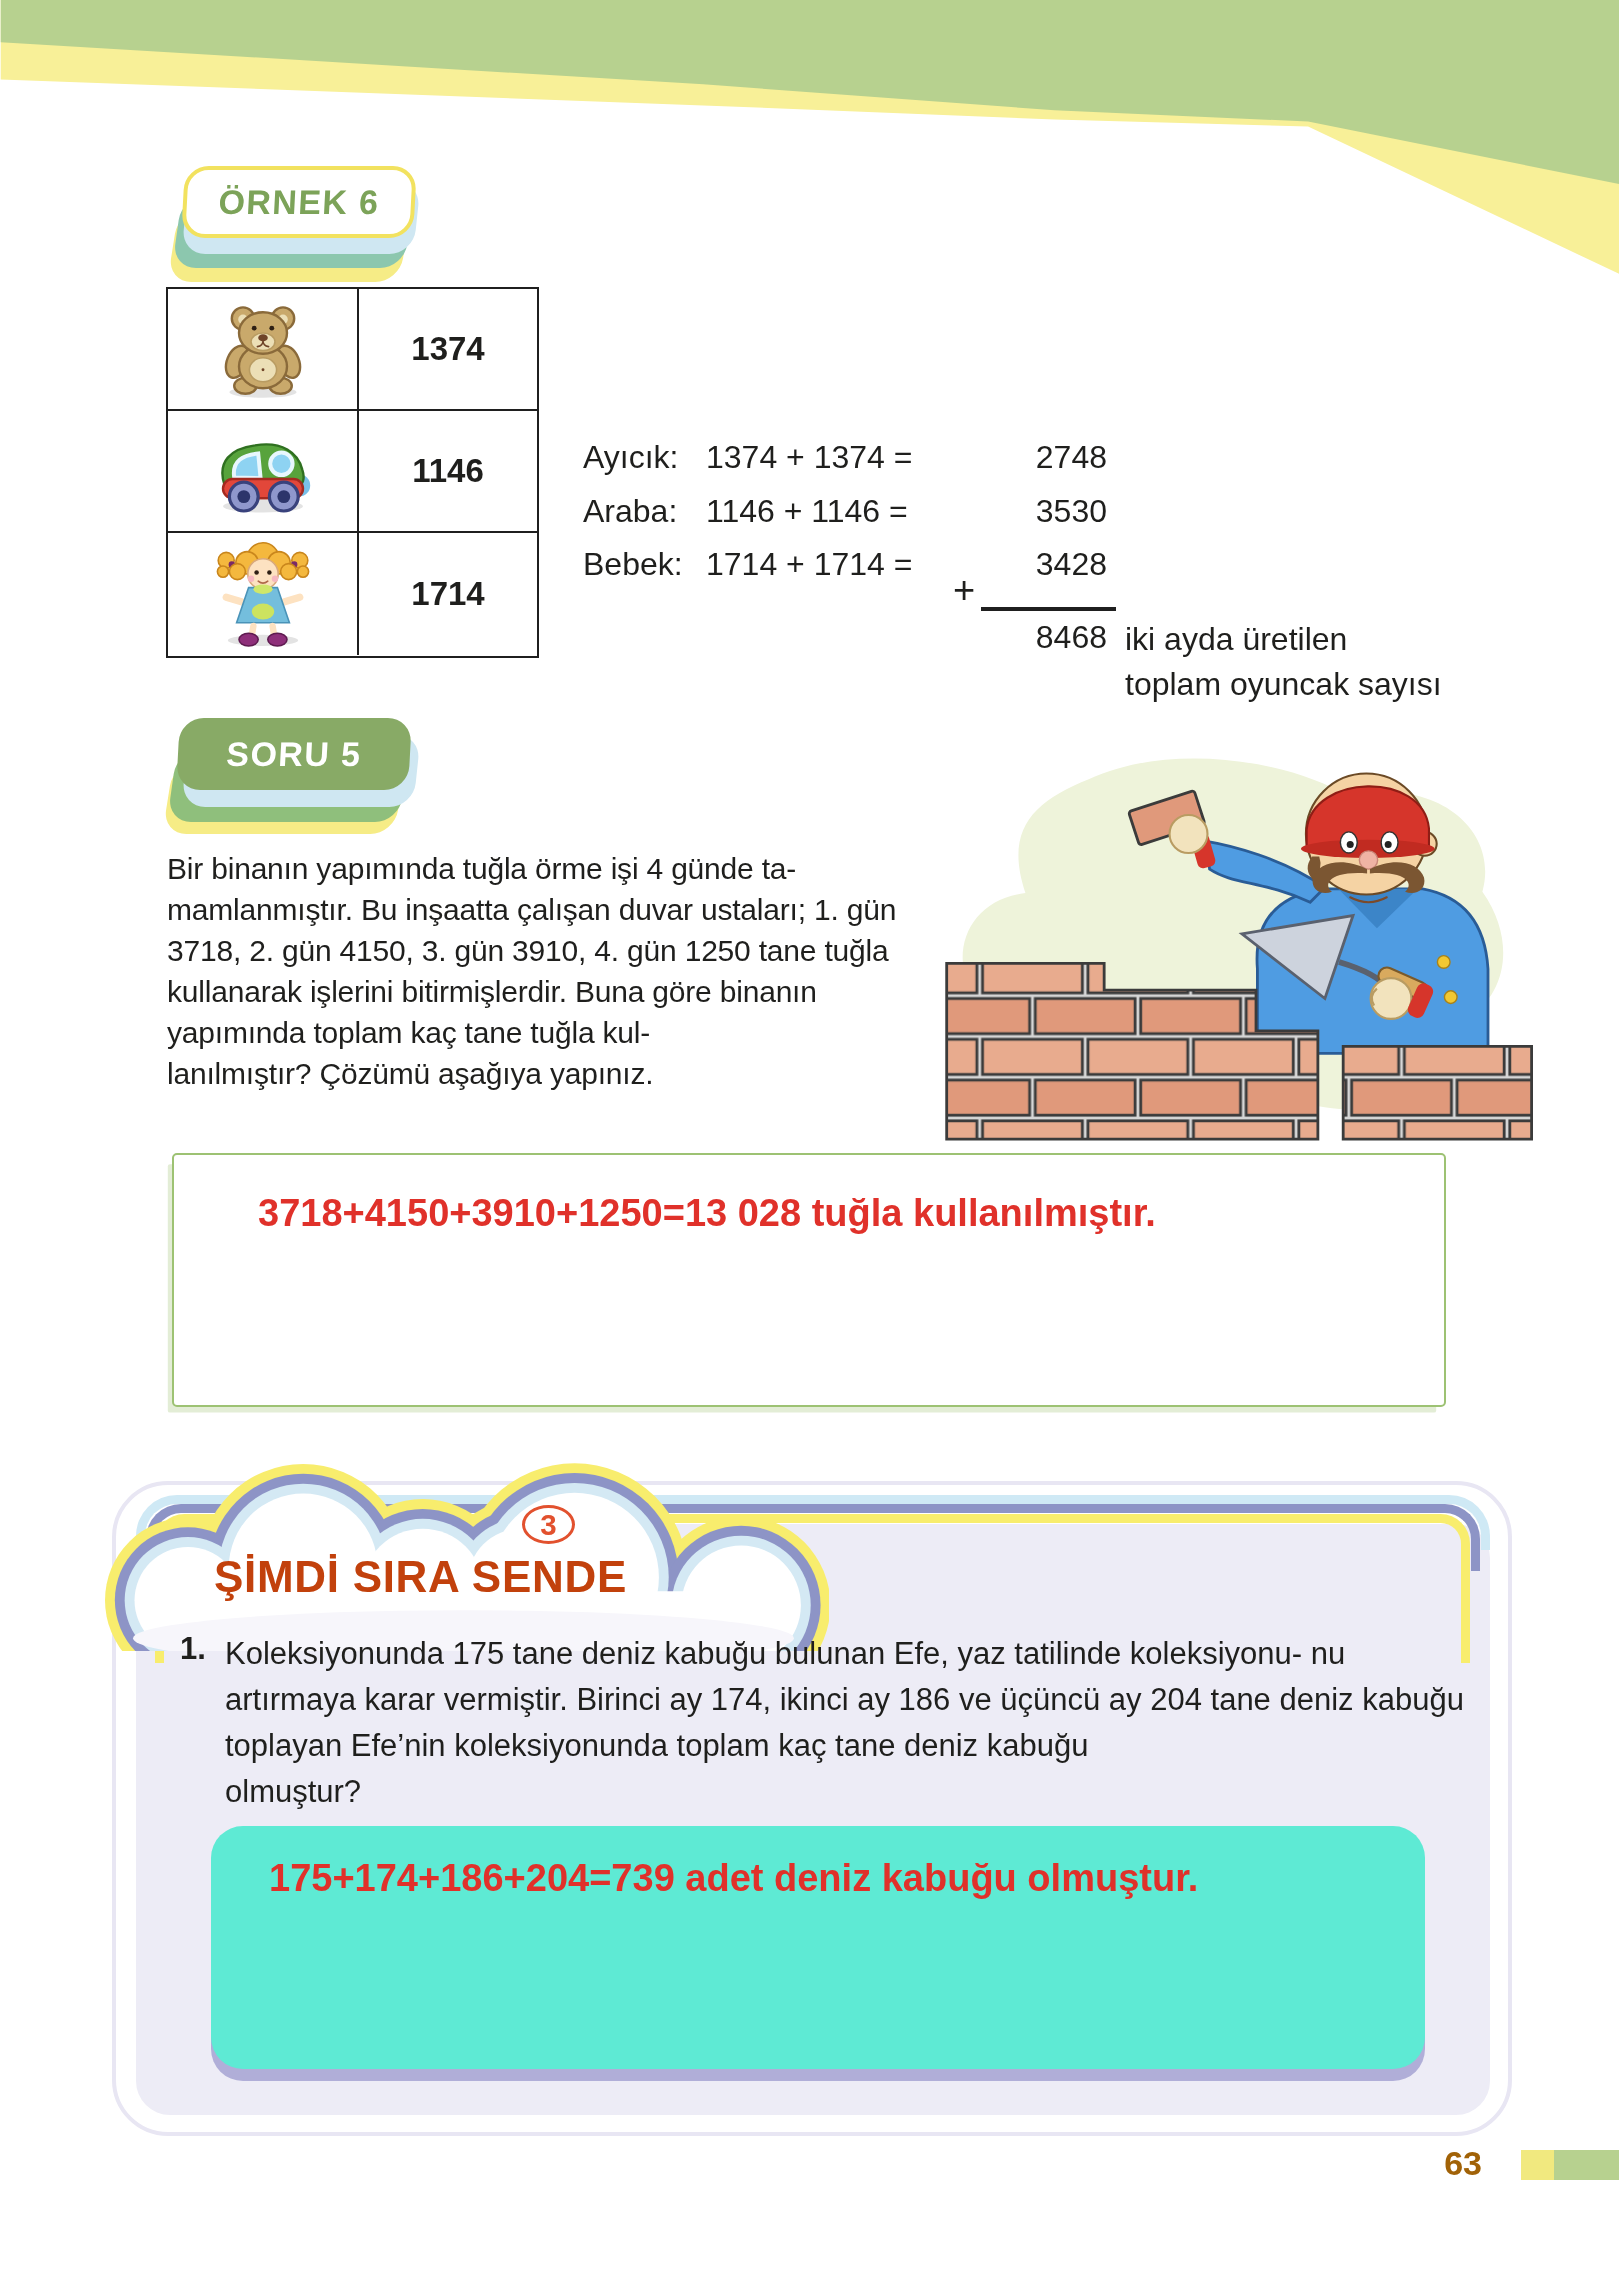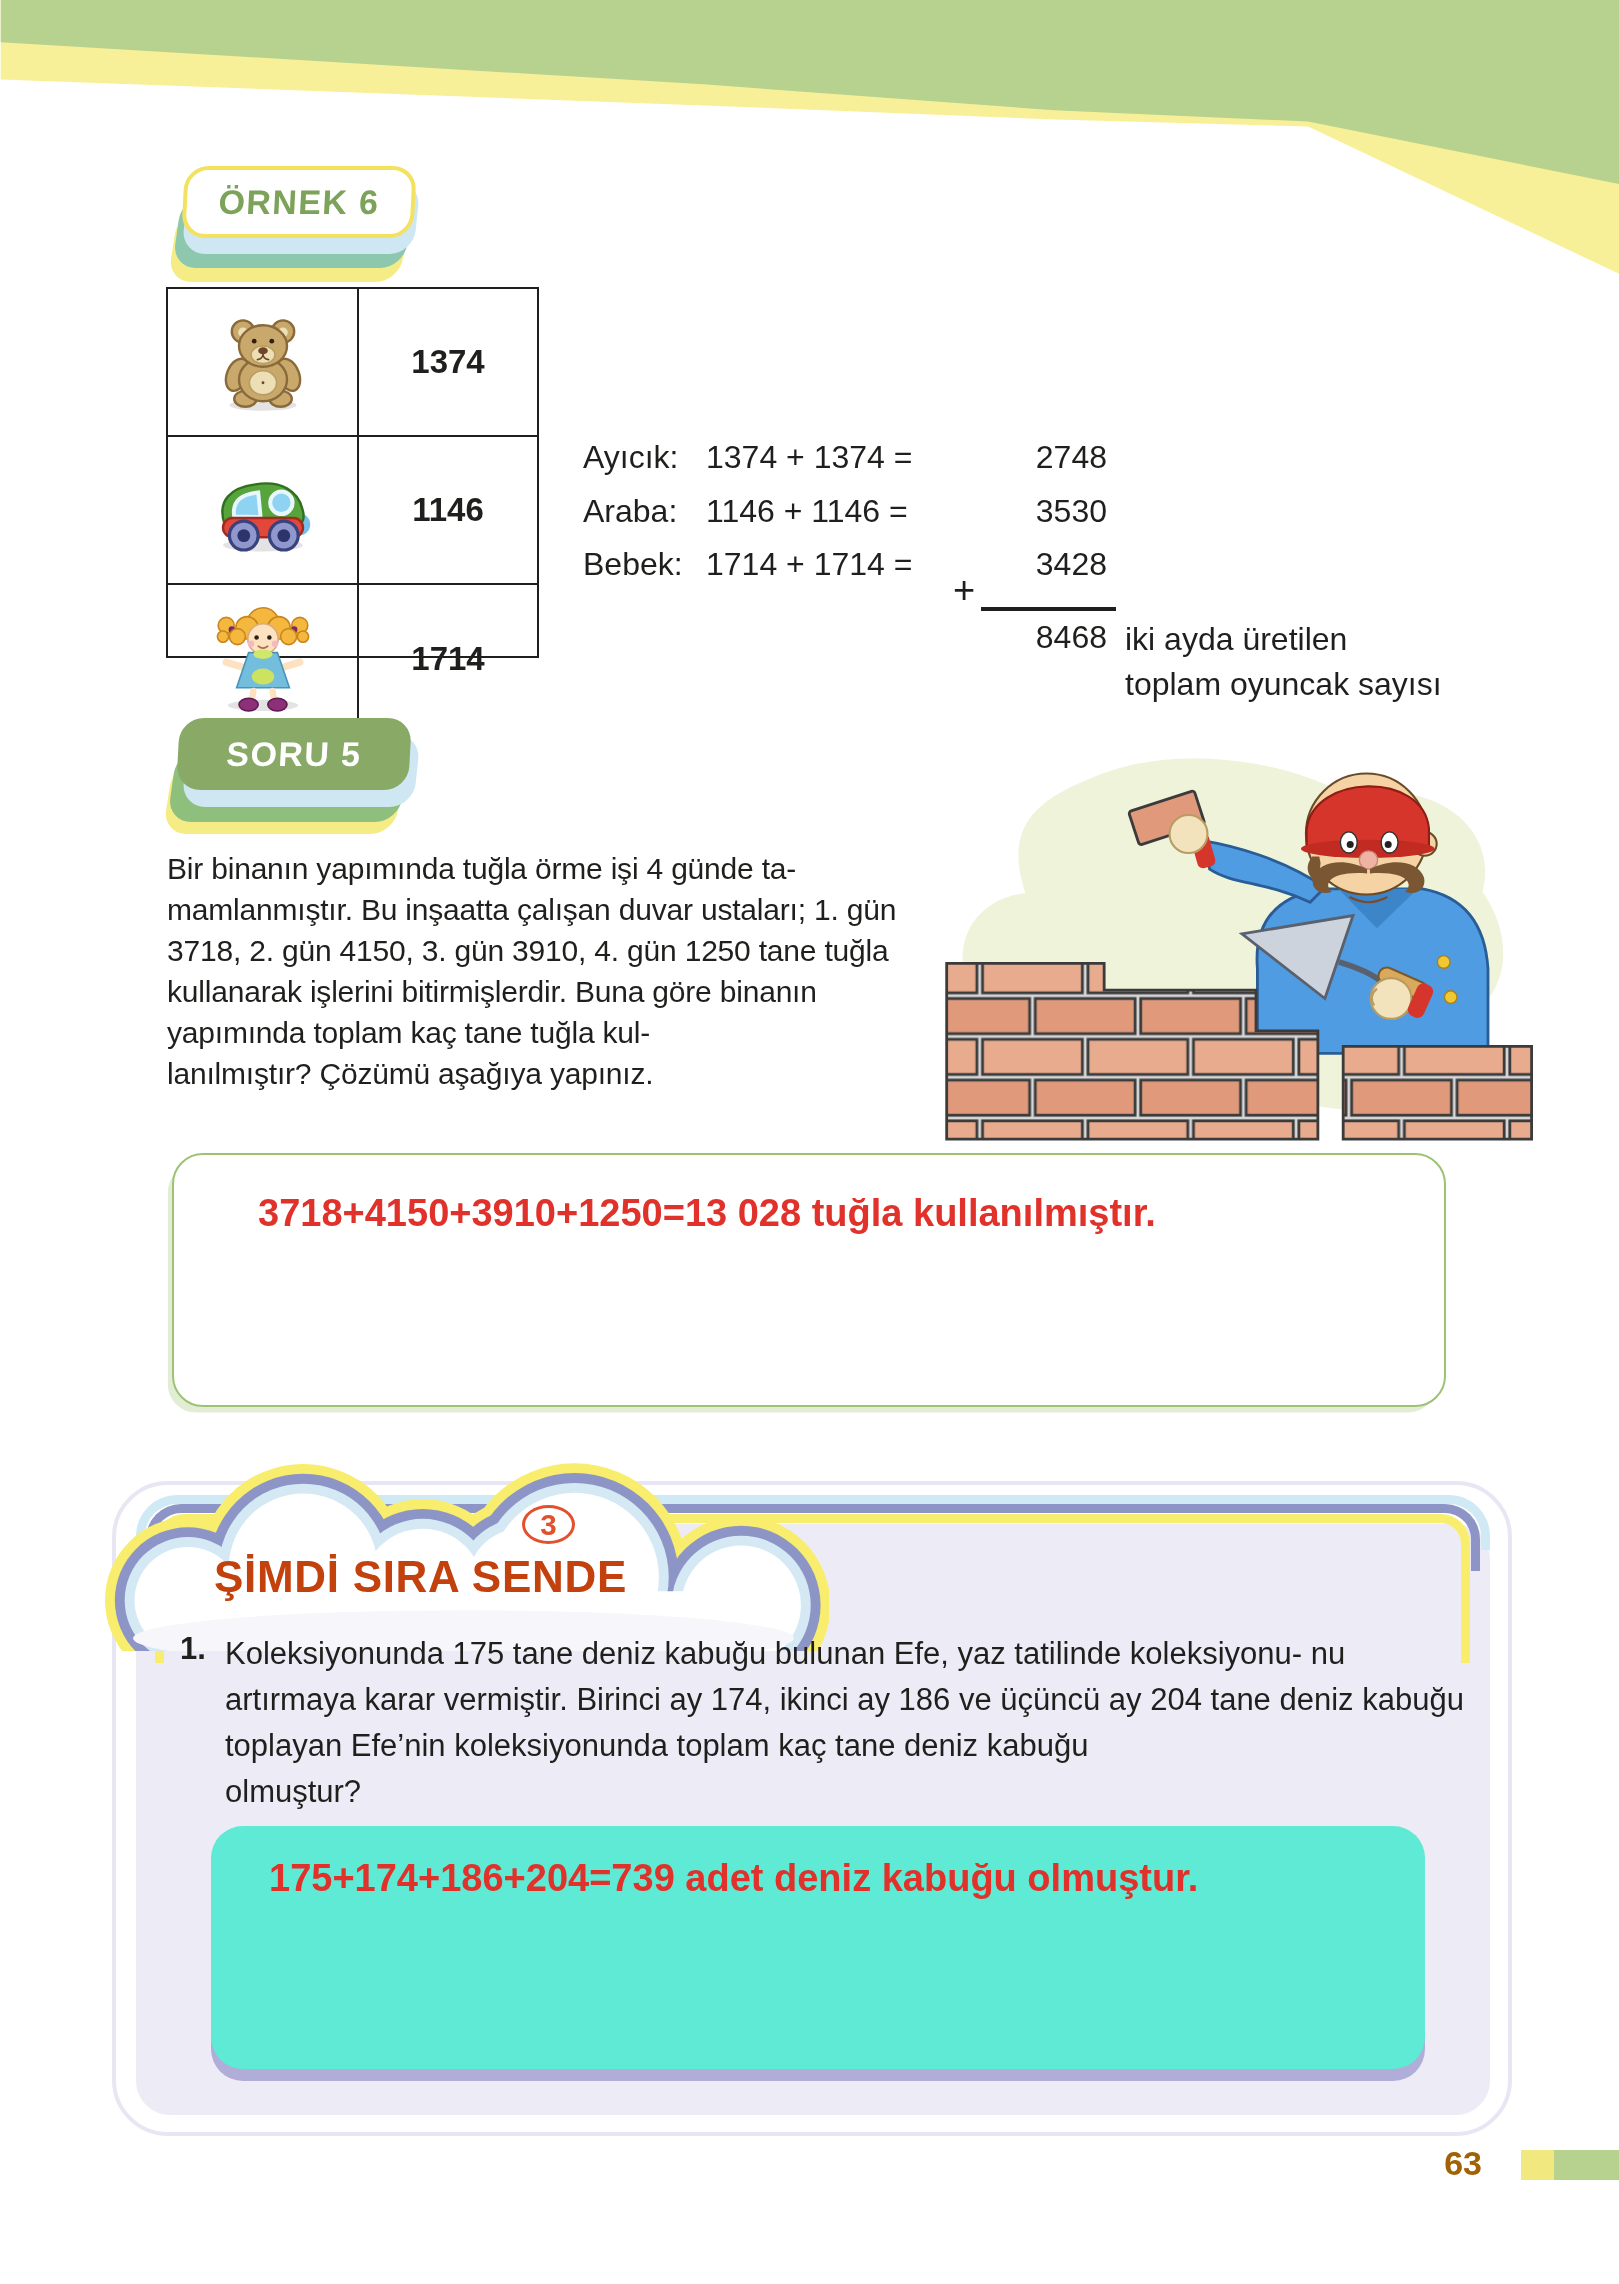--- a/index.html
+++ b/index.html
@@ -23,21 +23,21 @@
     font-weight:bold; font-size:34px; letter-spacing:1.4px; transform:skewX(-3deg);
   }
   .badge .main.white { background:#ffffff; border:4.9px solid #f2e25f; color:#7ca359; }
   .badge .main.green { background:#88aa66; color:#ffffff; }
 
   
   .toy-table {
     position:absolute; left:166px; top:287px; width:373px; height:371px;
     border:2.8px solid #1f1f1f; background:#fff;
   }
-  .toy-row { display:flex; height:148px; border-bottom:2.8px solid #1f1f1f; }
+  .toy-row { display:flex; height:122px; border-bottom:2.8px solid #1f1f1f; }
   .toy-row:last-child { border-bottom:none;border-radius:27px; }
   .toy-cell-img { width:191px; border-right:2.8px solid #1f1f1f; display:flex; align-items:center; justify-content:center; }
   .toy-cell-num { flex:1; display:flex; align-items:center; justify-content:center; font-size:33px; font-weight:600; }
 
   
   .para { position:absolute; font-size:31px; line-height:40px; }
   .jl { text-align:justify; text-align-last:justify; }
   .calc-label  { position:absolute; left:583px;  width:120px; font-size:32px; }
   .calc-expr   { position:absolute; left:706px; font-size:32px; }
   .calc-result { position:absolute; left:984px; width:123px; text-align:right; font-size:32px; }
@@ -45,21 +45,21 @@
   .sum-rule    { position:absolute; left:981px; top:607px; width:135px; height:3.5px; background:#1f1f1f; }
   .total       { position:absolute; left:984px; top:619px; width:123px; text-align:right; font-size:32px; }
   .note1       { position:absolute; left:1125px; top:621px; font-size:32px; }
   .note2       { position:absolute; left:1125px; top:666px; font-size:32px; }
 
   .soru5-para { position:absolute; left:167px; top:848px; width:758px; font-size:30px; line-height:41px; letter-spacing:-0.2px; }
 
   
   .answer-box1 {
     position:absolute; left:172px; top:1153px; width:1274px; height:254px;
-    background:#ffffff; border:2.1px solid #9dc273; border-radius:31px;
+    background:#ffffff; border:2.1px solid #9dc273; border-radius:5px;
     box-shadow:-7px 8.4px 0 -2.8px #e3edd6;
   }
   .answer-box1 .red-text { position:absolute; left:84px; top:37px; font-size:38px; font-weight:bold; color:#e0312a; }
 
   
   .container-outline {
     position:absolute; left:112px; top:1481px; width:1400px; height:655px;
     border:4.9px solid #e8e6f3; border-radius:56px;
   }
   .container-fill {

